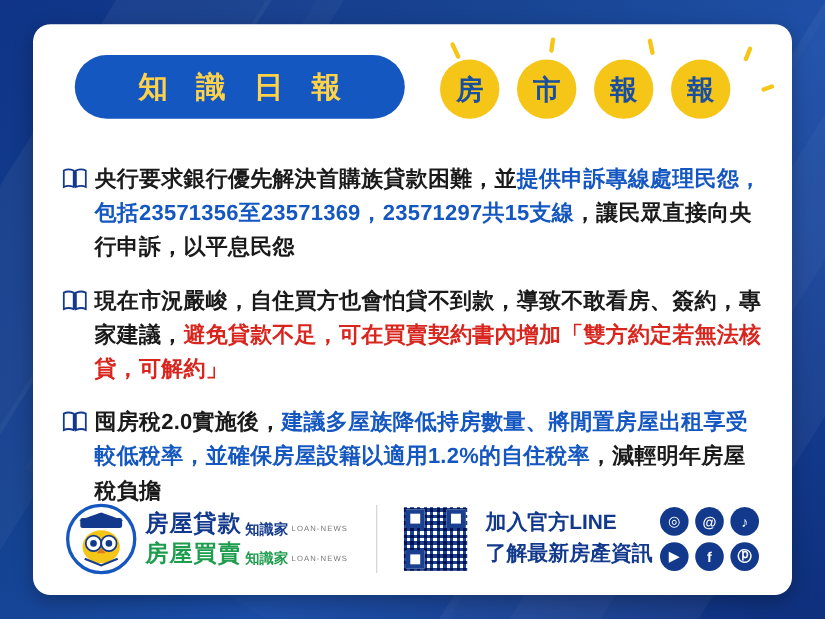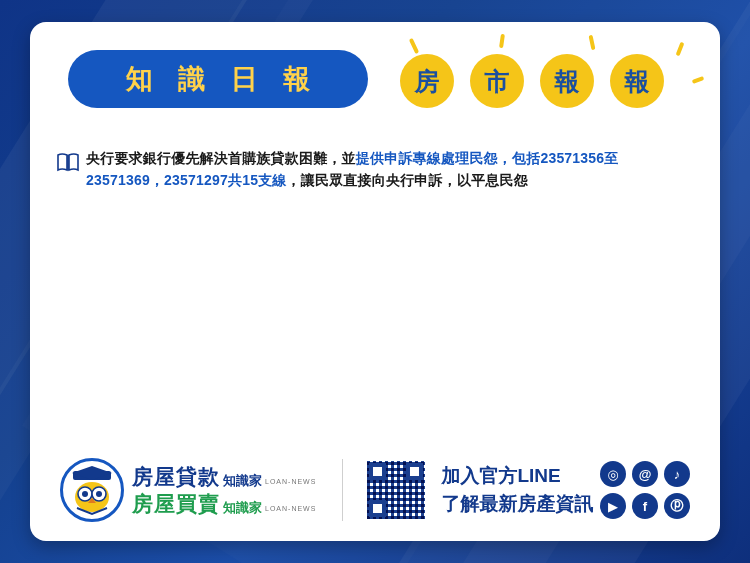--- a/index.html
+++ b/index.html
@@ -119,21 +119,21 @@
     display: flex;
     margin-bottom: 17px;
   }
   .book-icon {
     width: 30px;
     min-width: 30px;
     padding-top: 4px;
   }
   .book-icon svg { display: block; }
   .item-text {
-    font-size: 14px;
+    font-size: 20px;
     line-height: 1.56;
     font-weight: bold;
     color: #1a1a1a;
     letter-spacing: 0.2px;
   }
   .hl-blue { color: #1557c0; }
   .hl-red  { color: #d8261f; }
 
   
   .footer {
@@ -272,21 +272,45 @@
           <path d="M2 3 C2 3 6 1 11 3 L11 18 C6 16 2 18 2 18 Z" fill="none" stroke="#12398c" stroke-width="1.6"></path>
           <path d="M22 3 C22 3 18 1 13 3 L13 18 C18 16 22 18 22 18 Z" fill="none" stroke="#12398c" stroke-width="1.6"></path>
           <line x1="12" y1="3" x2="12" y2="18" stroke="#12398c" stroke-width="1.6"></line>
         </svg>
       </div>
       <div class="item-text">
         <span>央行要求銀行優先解決首購族貸款困難，並</span><span class="hl-blue">提供申訴專線處理民怨，包括23571356至23571369，23571297共15支線</span><span>，讓民眾直接向央行申訴，以平息民怨</span>
       </div>
     </div>
 
-
+    <div class="item">
+      <div class="book-icon">
+        <svg width="24" height="20" viewBox="0 0 24 20">
+          <path d="M2 3 C2 3 6 1 11 3 L11 18 C6 16 2 18 2 18 Z" fill="none" stroke="#12398c" stroke-width="1.6"></path>
+          <path d="M22 3 C22 3 18 1 13 3 L13 18 C18 16 22 18 22 18 Z" fill="none" stroke="#12398c" stroke-width="1.6"></path>
+          <line x1="12" y1="3" x2="12" y2="18" stroke="#12398c" stroke-width="1.6"></line>
+        </svg>
+      </div>
+      <div class="item-text">
+        <span>現在市況嚴峻，自住買方也會怕貸不到款，導致不敢看房、簽約，專家建議，</span><span class="hl-red">避免貸款不足，可在買賣契約書內增加「雙方約定若無法核貸，可解約」</span>
+      </div>
+    </div>
+
+    <div class="item">
+      <div class="book-icon">
+        <svg width="24" height="20" viewBox="0 0 24 20">
+          <path d="M2 3 C2 3 6 1 11 3 L11 18 C6 16 2 18 2 18 Z" fill="none" stroke="#12398c" stroke-width="1.6"></path>
+          <path d="M22 3 C22 3 18 1 13 3 L13 18 C18 16 22 18 22 18 Z" fill="none" stroke="#12398c" stroke-width="1.6"></path>
+          <line x1="12" y1="3" x2="12" y2="18" stroke="#12398c" stroke-width="1.6"></line>
+        </svg>
+      </div>
+      <div class="item-text">
+        <span>囤房稅2.0實施後，</span><span class="hl-blue">建議多屋族降低持房數量、將閒置房屋出租享受較低稅率，並確保房屋設籍以適用1.2%的自住稅率</span><span>，減輕明年房屋稅負擔</span>
+      </div>
+    </div>
 
   </div>
 
   <div class="footer">
 
     <div class="owl-wrap">
       <div class="owl">
         <svg width="58" height="58" viewBox="0 0 58 58">
           <rect x="10" y="10" width="38" height="9" rx="2" fill="#12398c"></rect>
           <polygon points="29,5 49,12 29,19 9,12" fill="#12398c"></polygon>

